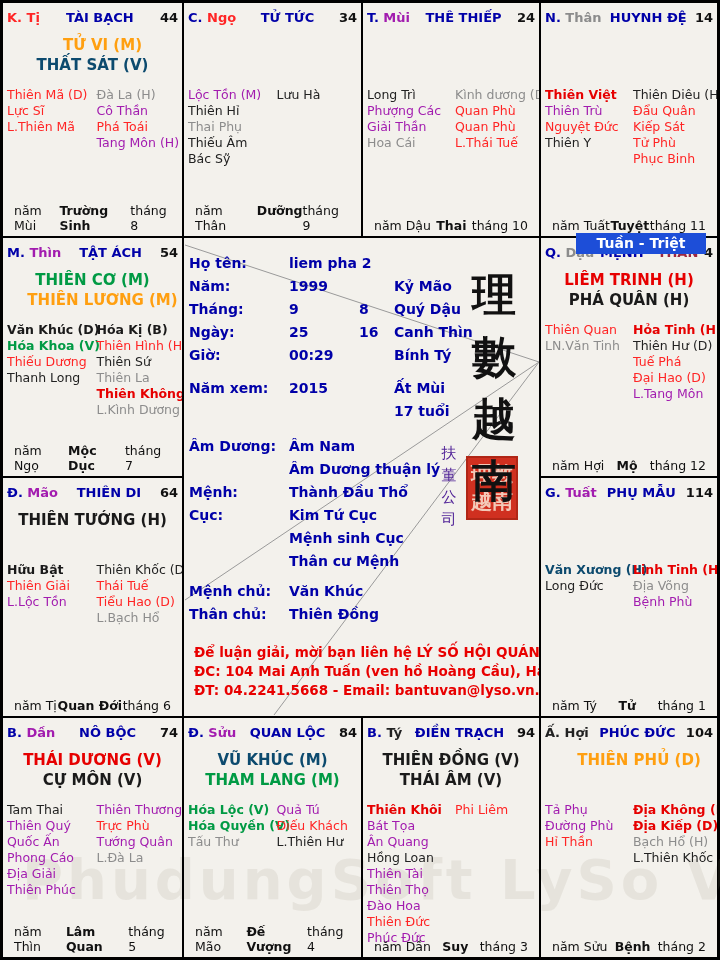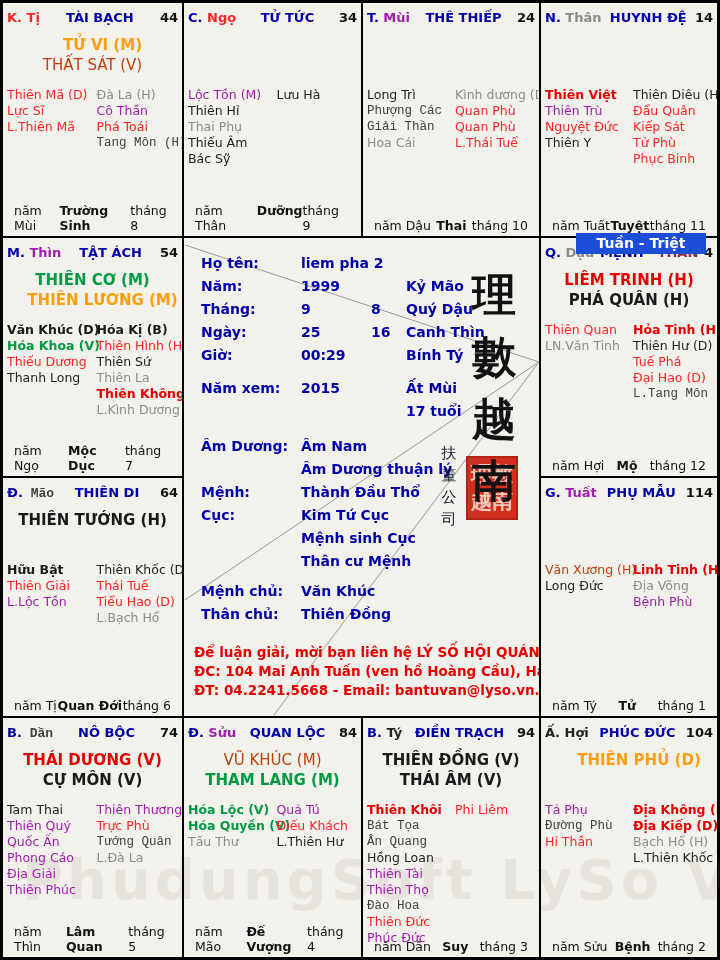--- a/index.html
+++ b/index.html
@@ -21,36 +21,36 @@
   .main{margin-top:8px;text-align:center;font-size:15px;font-weight:bold;line-height:20px;height:46px;}
   .cols{display:flex;margin-top:6px;}
   .col{width:50%;padding-left:4px;font-size:12.5px;line-height:16px;}
   .col div{white-space:nowrap;}
   .ftr{position:absolute;left:0;right:0;bottom:3px;display:flex;justify-content:space-between;
        padding:0 11px;font-size:12.5px;color:#111;}
   .stage{font-weight:bold;}
   
   .c-r{color:#ff2525;} .c-R{color:#e60000;font-weight:bold;}
   .c-o{color:#a21caf;} .c-O{color:#ff9f10;font-weight:bold;margin-left:20px;}
-  .c-g{color:#404040;font-family:Liberation Mono, monospace;} .c-G{color:#009a44;font-weight:bold;}
-  .c-y{color:#8c8c8c;} .c-Y{color:#c2410c;font-weight:normal;}
+  .c-g{color:#a21caf;} .c-G{color:#009a44;font-weight:bold;}
+  .c-y{color:#8c8c8c;} .c-Y{color:#0c4a6e;font-weight:bold;}
   .c-k{color:#222;}    .c-K{color:#1a1a1a;font-weight:bold;}
   .c-n{color:#0000a8;font-weight:bold;}
   
   #center{grid-area:2/2/4/4;position:relative;border:1px solid #000;z-index:1;overflow:hidden;}
   #info{position:absolute;left:0;top:14px;right:0;z-index:2;}
-  .irow{display:flex;padding-left:17px;line-height:23px;font-size:14px;font-weight:bold;color:#0000a8;white-space:nowrap;}
+  .irow{display:flex;padding-left:5px;line-height:23px;font-size:14px;font-weight:bold;color:#0000a8;white-space:nowrap;}
   .irow .lb{width:100px;flex:none;}
   .irow .v1{width:70px;flex:none;}
   .irow .v2{width:35px;flex:none;}
   .irow .v3{flex:none;}
   .ispacer{width:100%;}
   #calli{position:absolute;left:270px;top:26px;width:80px;text-align:center;z-index:2;}
   #calli div{font-size:44px;line-height:62px;color:#111;font-weight:bold;}
-  #calli-side{position:absolute;left:256px;top:204px;z-index:2;font-size:15px;color:#0f172a;
+  #calli-side{position:absolute;left:256px;top:204px;z-index:2;font-size:15px;color:#4c1d95;
        width:18px;line-height:22px;text-align:center;word-break:break-all;}
   #seal{position:absolute;left:282px;top:218px;width:52px;height:64px;z-index:1;
        background:#d03020;border:2px solid #b02616;color:#f3c9b8;font-size:21px;line-height:27px;
        text-align:center;word-break:break-all;padding-top:3px;font-weight:bold;overflow:hidden;}
   #contact{position:absolute;left:10px;right:6px;top:405px;z-index:2;color:#e80000;
        font-weight:bold;font-size:13.5px;line-height:19px;text-align:center;white-space:nowrap;}
   #badge{position:absolute;left:574px;top:231px;width:130px;height:21px;background:#1d4ed8;color:#fff;
        font-size:14px;font-weight:bold;text-align:center;line-height:21px;z-index:6;}
   #lines{position:absolute;left:0;top:0;width:720px;height:960px;z-index:0;pointer-events:none;}
   #watermark{position:absolute;left:20px;top:845px;z-index:0;font-size:56px;font-weight:bold;

